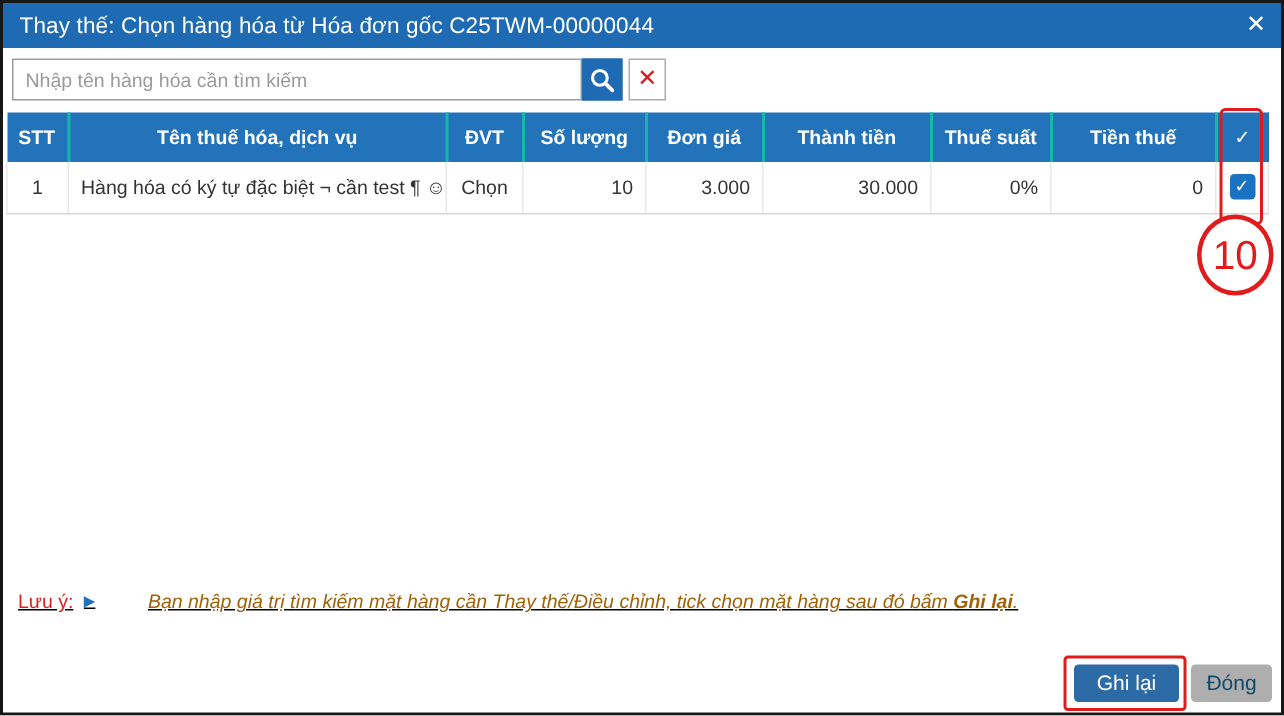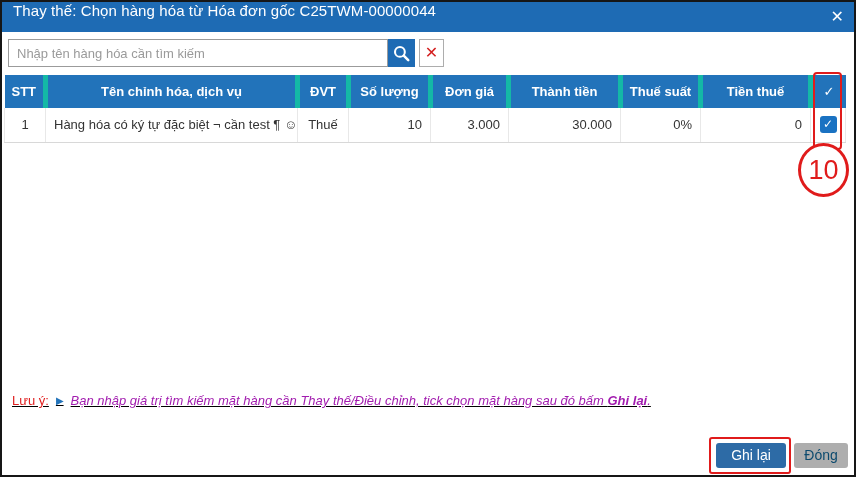--- a/index.html
+++ b/index.html
@@ -6,21 +6,21 @@
   * { box-sizing:border-box; font-family:"Liberation Sans","DejaVu Sans",sans-serif; }
 
   .dialog {
     position:relative; width:856px; height:477px;
     background:#fff; border:2px solid #161616; overflow:hidden;
   }
 
   
   .titlebar {
     position:absolute; left:0; top:0; right:0; height:30px;
-    background:#1e6bb4; color:#fff; display:flex; align-items:flex-start;
+    background:#1e6bb4; color:#fff; display:flex; align-items:center;
   }
   .titlebar .title { padding-left:11px; font-size:15px; letter-spacing:.1px; }
   .titlebar .close {
     margin-left:auto; padding-right:10px; font-size:16px; font-weight:bold;
     cursor:pointer; line-height:30px;
   }
 
   
   .search-input {
     position:absolute; left:6px; top:37px; width:380px; height:28px;
@@ -39,21 +39,21 @@
     cursor:pointer; padding:0;
   }
 
   
   table.items {
     position:absolute; left:2px; top:73px; width:841px;
     border-collapse:collapse; table-layout:fixed;
   }
   table.items th {
     background:#2273ba; color:#fff; font-size:13px; font-weight:bold;
-    height:33px; border-right:5px solid #14b8a6; text-align:center; padding:0 4px;
+    height:33px; border-right:2px solid #14b8a6; text-align:center; padding:0 4px;
   }
   table.items th:last-child { border-right:1px solid #2273ba; }
   table.items td {
     background:#fff; color:#333; font-size:13px; height:34px;
     border-bottom:1px solid #d8d8d8; border-right:1px solid #e8e8e8;
     padding:0 8px; white-space:nowrap; overflow:hidden;
   }
   table.items td:first-child { border-left:1px solid #e8e8e8; }
   .ta-c { text-align:center; } .ta-r { text-align:right; } .ta-l { text-align:center; }
 
@@ -61,21 +61,21 @@
     display:inline-block; width:17px; height:17px; background:#1a72c2;
     border-radius:3px; color:#fff; font-size:12px; font-weight:bold;
     line-height:17px; text-align:center; vertical-align:middle; cursor:pointer;
   }
   .hdr-check { font-size:13px; cursor:pointer; }
 
   
   .note { position:absolute; left:10px; top:391px; font-size:13px; display:flex; align-items:baseline; gap:7px;text-decoration:underline; }
   .note .luu-y { color:#e02020; }
   .note .bullet { color:#2273ba; font-size:10px; position:relative; top:-1px; }
-  .note .msg { color:#a21caf; font-style:italic; }
+  .note .msg { color:#a16207; font-style:italic;margin-left:28px; }
   .note .msg b { font-weight:bold; }
 
   
   .btn {
     position:absolute; height:25px; border:none; color:#fff; font-size:14px;
     border-radius:3px; cursor:pointer; padding:0 10px; line-height:25px; text-align:center;
   }
   .btn-save { left:714px; top:441px; width:70px; background:#2d6ba6; }
   .btn-close { left:792px; top:441px; width:54px; background:#aeaeae; color:#0c4a6e; }
 
@@ -122,37 +122,37 @@
       <col style="width:82px">
         <col style="width:78px">
         <col style="width:112px">
       <col style="width:80px">
         <col style="width:110px">
         <col style="width:35px">
     </colgroup>
     <thead>
       <tr>
         <th>STT</th>
-        <th>Tên chỉnh hóa, dịch vụ</th>
+        <th>Tên thuế hóa, dịch vụ</th>
         <th>ĐVT</th>
         <th>Số lượng</th>
         <th>Đơn giá</th>
         <th>Thành tiền</th>
         <th>Thuế suất</th>
         <th>Tiền thuế</th>
         <th>
           <span class="hdr-check">✓</span>
         </th>
       </tr>
     </thead>
     <tbody>
       <tr>
         <td class="ta-c">1</td>
         <td class="ta-l">Hàng hóa có ký tự đặc biệt ¬ cần test ¶ ☺</td>
-        <td class="ta-c">Thuế</td>
+        <td class="ta-c">Chọn</td>
         <td class="ta-r">10</td>
         <td class="ta-r">3.000</td>
         <td class="ta-r">30.000</td>
         <td class="ta-r">0%</td>
         <td class="ta-r">0</td>
         <td class="ta-c" style="padding:0">
           <span class="checkbox">✓</span>
         </td>
       </tr>
     </tbody>

